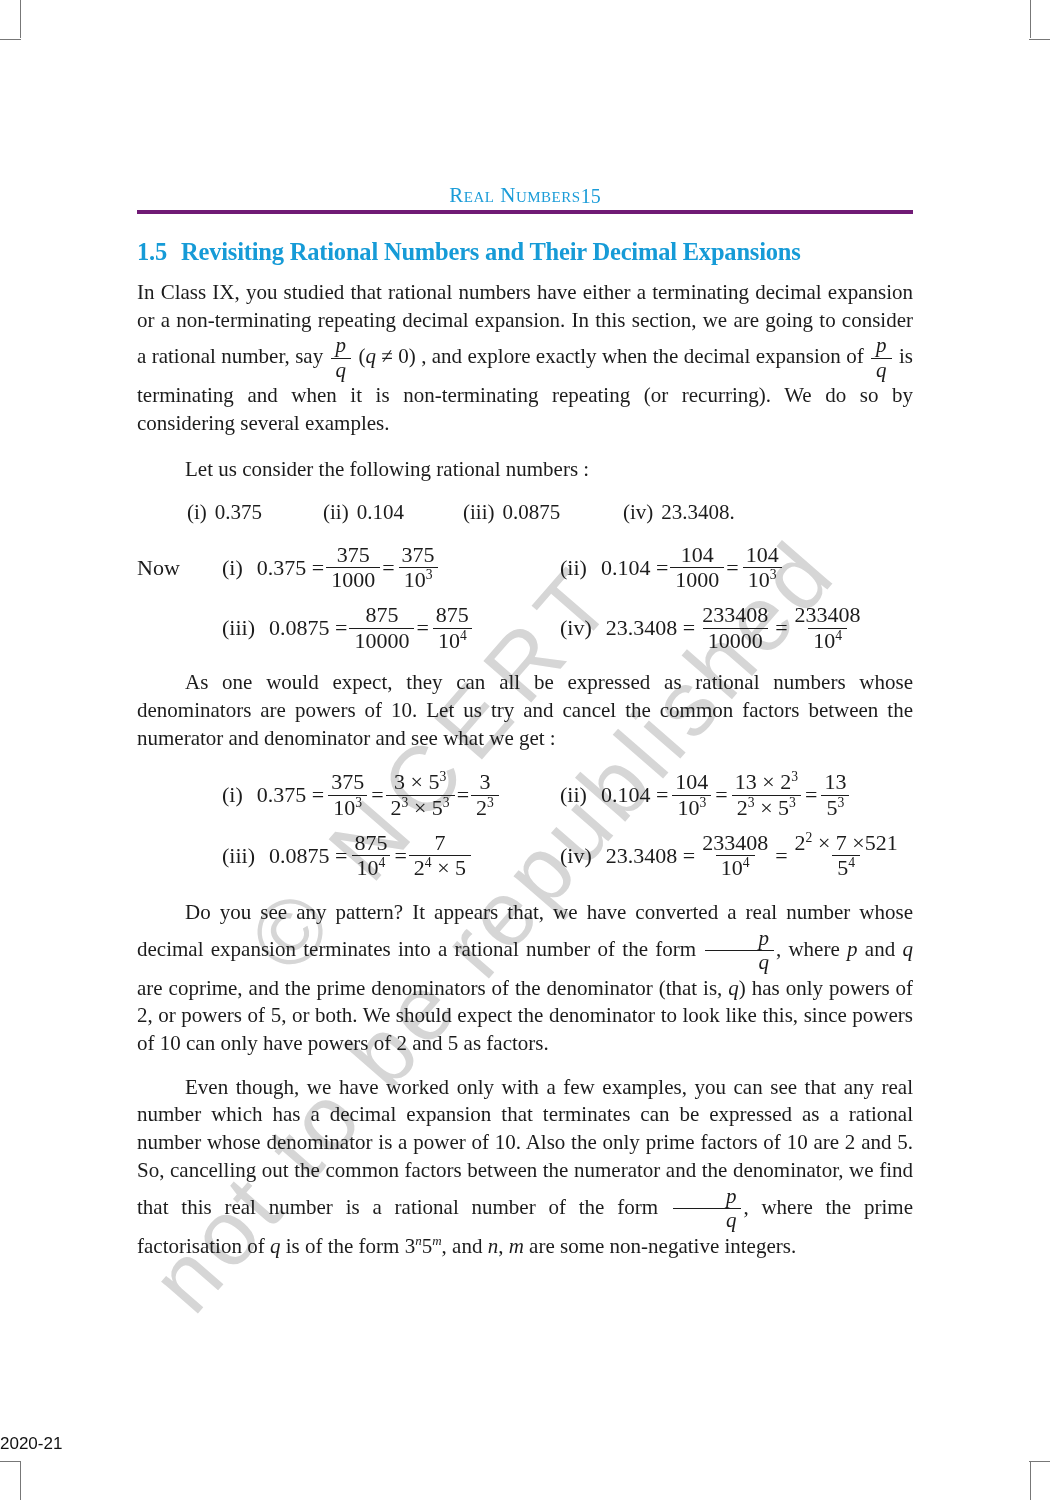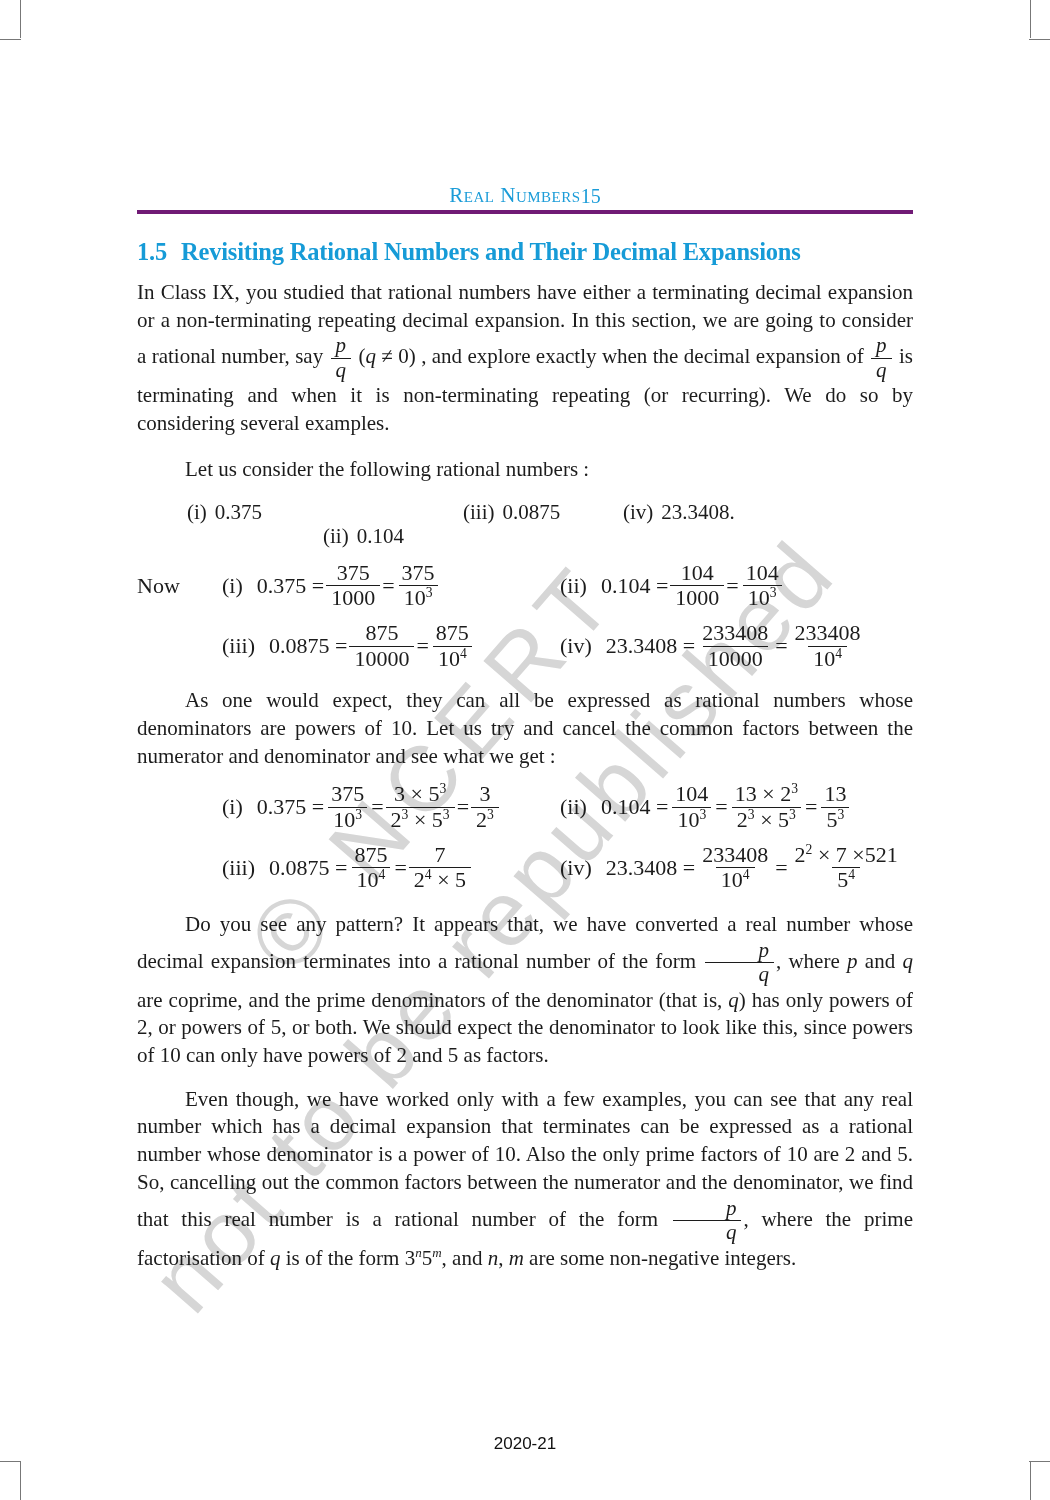--- a/index.html
+++ b/index.html
@@ -27,34 +27,34 @@
         line-height:1.12;margin:0 2px;}
   .frac .num{display:block;padding:0 5px;}
   .frac .den{display:block;padding:0 5px;border-top:1.6px solid #1c1c1c;}
   .frac.it{font-style:italic;}
   sup{font-size:0.62em;line-height:0;}
   sup.it, em{font-style:italic;}
   
   .ratlist{display:flex;font-size:21px;margin-top:16px;padding-left:50px;}
   .ratlist .ritem{white-space:nowrap;}
   .ratlist .ritem:nth-child(1){width:136px;font-family:Liberation Serif, serif;}
-  .ratlist .ritem:nth-child(2){width:140px;margin-top:24px;}
+  .ratlist .ritem:nth-child(2){width:140px;}
   .ratlist .ritem:nth-child(3){width:160px;}
   .ratlist .rlabel{margin-right:8px;}
   
-  .eqblock{margin-top:12px;font-size:22px;}
+  .eqblock{margin-top:18px;font-size:22px;}
   .eqrow{display:flex;align-items:center;margin-top:10px;}
   .eqcell{display:flex;align-items:center;}
   .eqcell.left{flex:0 0 423px;}
   .eqcell.right{flex:1;}
   .eqprefix{flex:0 0 85px;}
   .eqlabel{margin-right:14px;white-space:nowrap;}
   .eq{display:inline-flex;align-items:center;white-space:nowrap;}
   .eq > span{display:inline-flex;align-items:center;}
-  .footer{position:absolute;left:0;right:0;top:1434px;text-align:center;z-index:1;
+  .footer{position:absolute;left:0;right:0;top:1434px;z-index:1;
           font-family:"Liberation Sans",sans-serif;font-size:17px;color:#111;}
 </style>
 </head>
 <body>
 
 <div class="page">
 
   <div class="crop" style="left:20px;top:0;width:1px;height:38px;"></div>
   <div class="crop" style="left:0;top:39px;width:21px;height:1px;"></div>
   <div class="crop" style="left:1030px;top:0;width:1px;height:38px;"></div>

